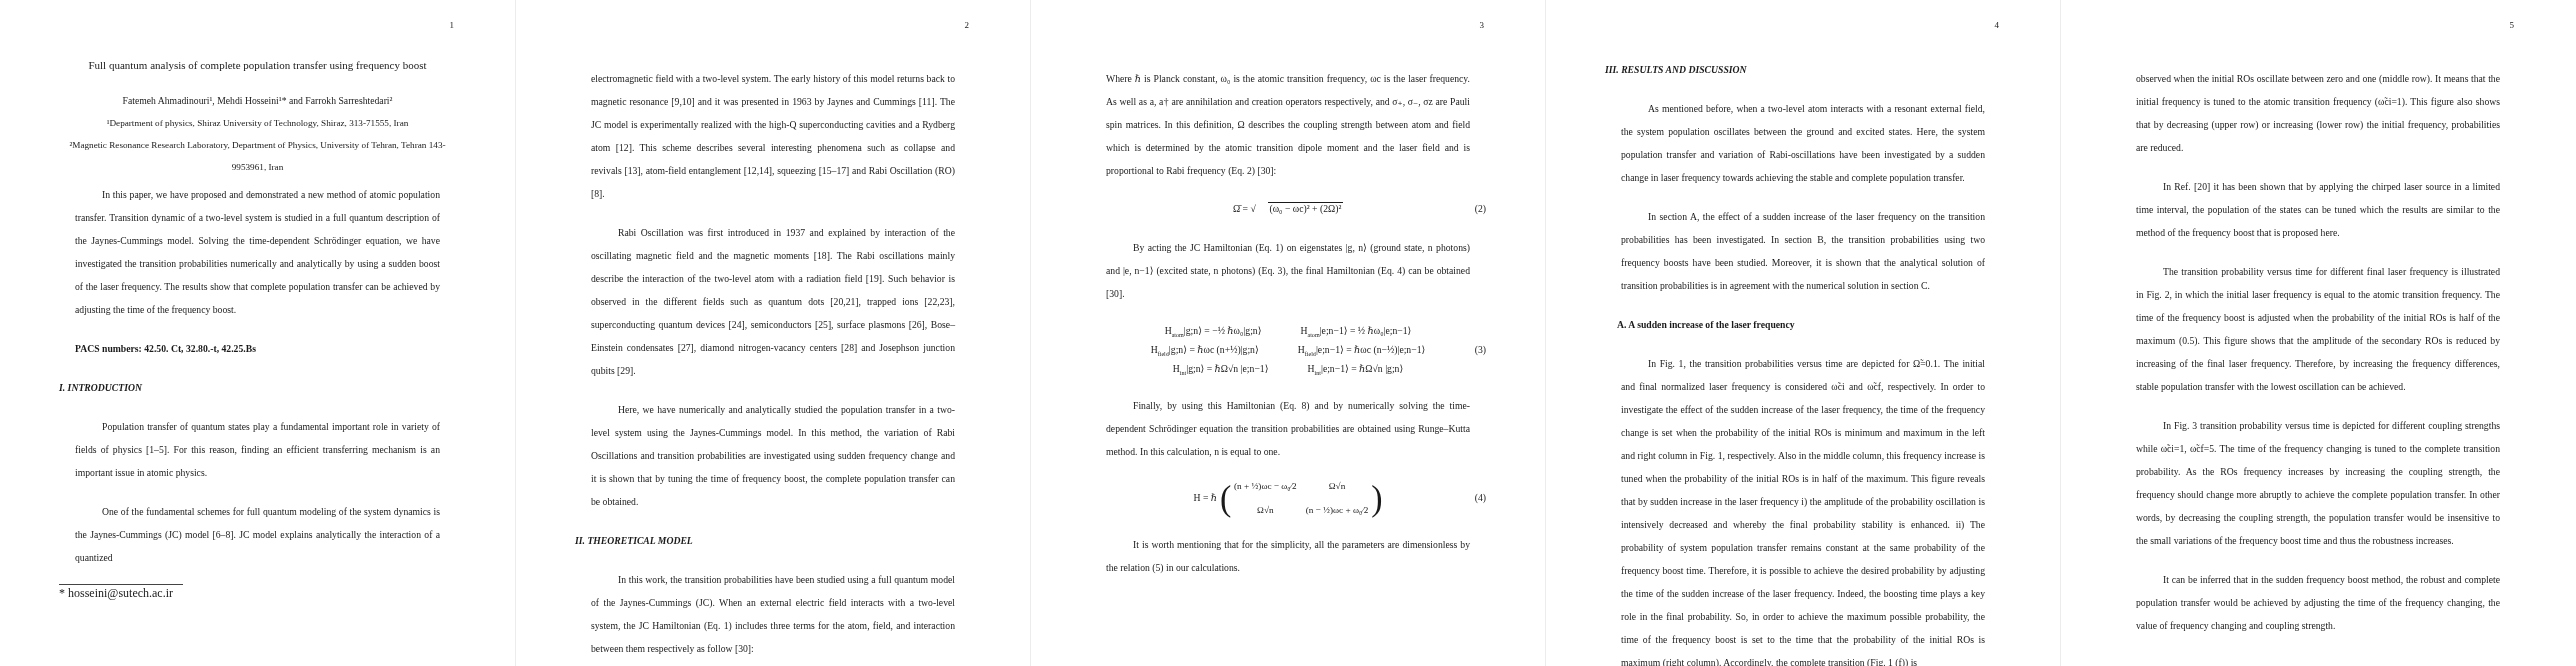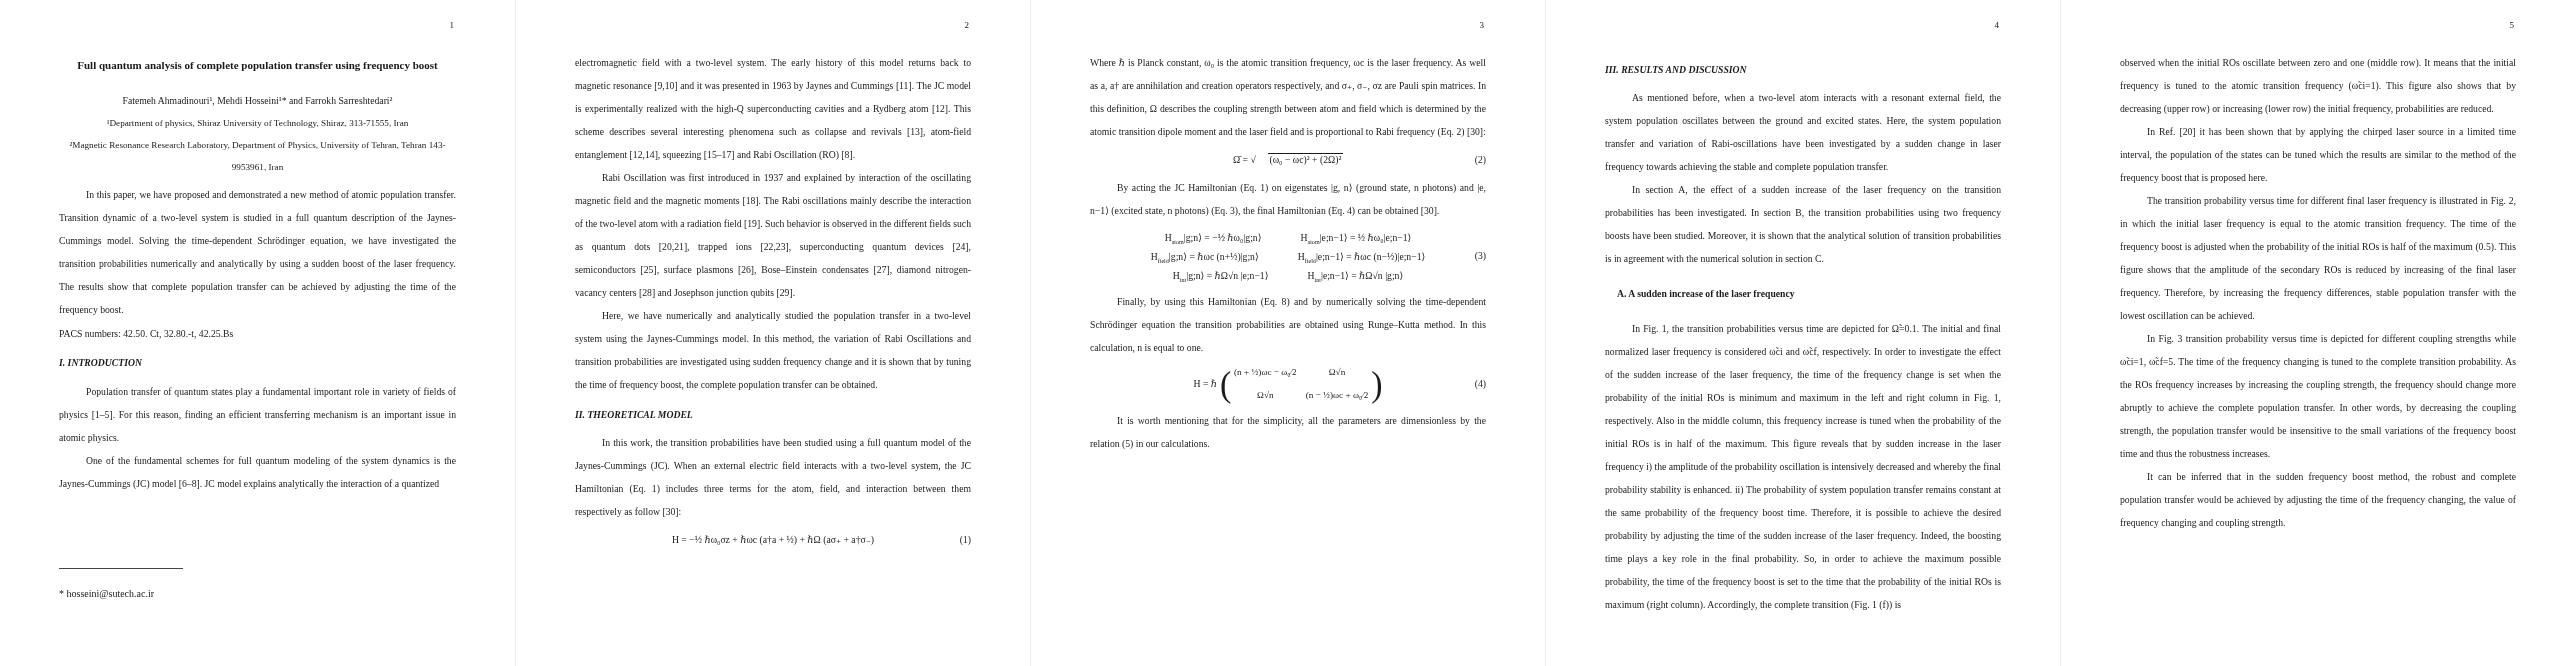--- a/index.html
+++ b/index.html
@@ -5,45 +5,45 @@
   html, body { margin: 0; padding: 0; background: #ffffff; }
   body { font-family: "Liberation Serif", "DejaVu Serif", serif; color: #1a1a1a; }
   .canvas { width: 2576px; height: 667px; display: flex; background: #ffffff; }
   .page {
     position: relative; width: 515px; height: 667px; background: #ffffff;
     padding: 51px 59px 0 59px; overflow: hidden;
     font-size: 9.7px; line-height: 23px; box-sizing: border-box;
   }
   .page + .page { border-left: 0.6px solid #ececec; }
   .pageno { position: absolute; top: 20px; right: 61px; font-size: 9px; line-height: 10px; }
-  p { margin: 0; }
+  p { margin: 16px; }
   .para { text-align: justify; text-indent: 27px; }
   .para.noindent { text-indent: 0; }
-  .title { font-size: 11px; font-weight: bold; text-align: center; max-width: 372px; margin: 2.2px auto 0; line-height: 25px; }
+  .title { font-size: 11px; font-weight: normal; text-align: center; max-width: 372px; margin: 2.2px auto 0; line-height: 25px; }
   .authors { text-align: center; margin-top: 11px; }
   .affil { text-align: center; font-size: 9.2px; line-height: 22px; }
   .abstract { margin-top: 4.4px; }
-  .meta { margin-top: 1.1px; }
+  .meta { margin-top: 1.1px; font-weight: bold; }
   .heading { font-weight: bold; text-align: left; margin: 6.7px 0 5.6px; font-style: italic; }
   .subheading { font-weight: bold; margin: 12px; text-indent: 0; text-align: left; }
   .equation { position: relative; text-align: center; margin: 5.6px 0; line-height: 22px; }
   .eqnum { position: absolute; right: 0; top: 50%; transform: translateY(-50%); }
   .eqrow { display: flex; justify-content: center; gap: 39px; line-height: 19px; }
   sub { font-size: 6.1px; line-height: 0; }
   .radicand { border-top: 0.6px solid #1a1a1a; padding: 0 1.7px; margin-left: 12px; }
   .mwrap { display: inline-flex; align-items: center; vertical-align: middle; gap: 2.8px; }
   .bigparen { font-size: 34px; line-height: 0; font-weight: 300; transform: scaleY(1.05); }
   .matrix {
     display: inline-grid; grid-template-columns: auto auto; column-gap: 31px; row-gap: 4.4px;
     line-height: 14.5px; font-size: 9.2px; align-items: center; text-align: center; gap: 9px;
   }
   .footnote {
-    position: absolute; left: 59px; top: 568px; width: 124px;
-    border-top: 0.6px solid #444; padding-top: 19px;
-    font-size: 10px; line-height: 11px; text-align: left;
+    position: absolute; left: 59px; top: 584px; width: 124px;
+    border-top: 0.6px solid #444; padding-top: 3px;
+    font-size: 12px; line-height: 11px; text-align: left;
   }
 </style>
 </head>
 <body>
 
 <div class="canvas">
 
   <div class="page">
     <div class="pageno">1</div>
     <div class="title">Full quantum analysis of complete population transfer using frequency boost</div>

